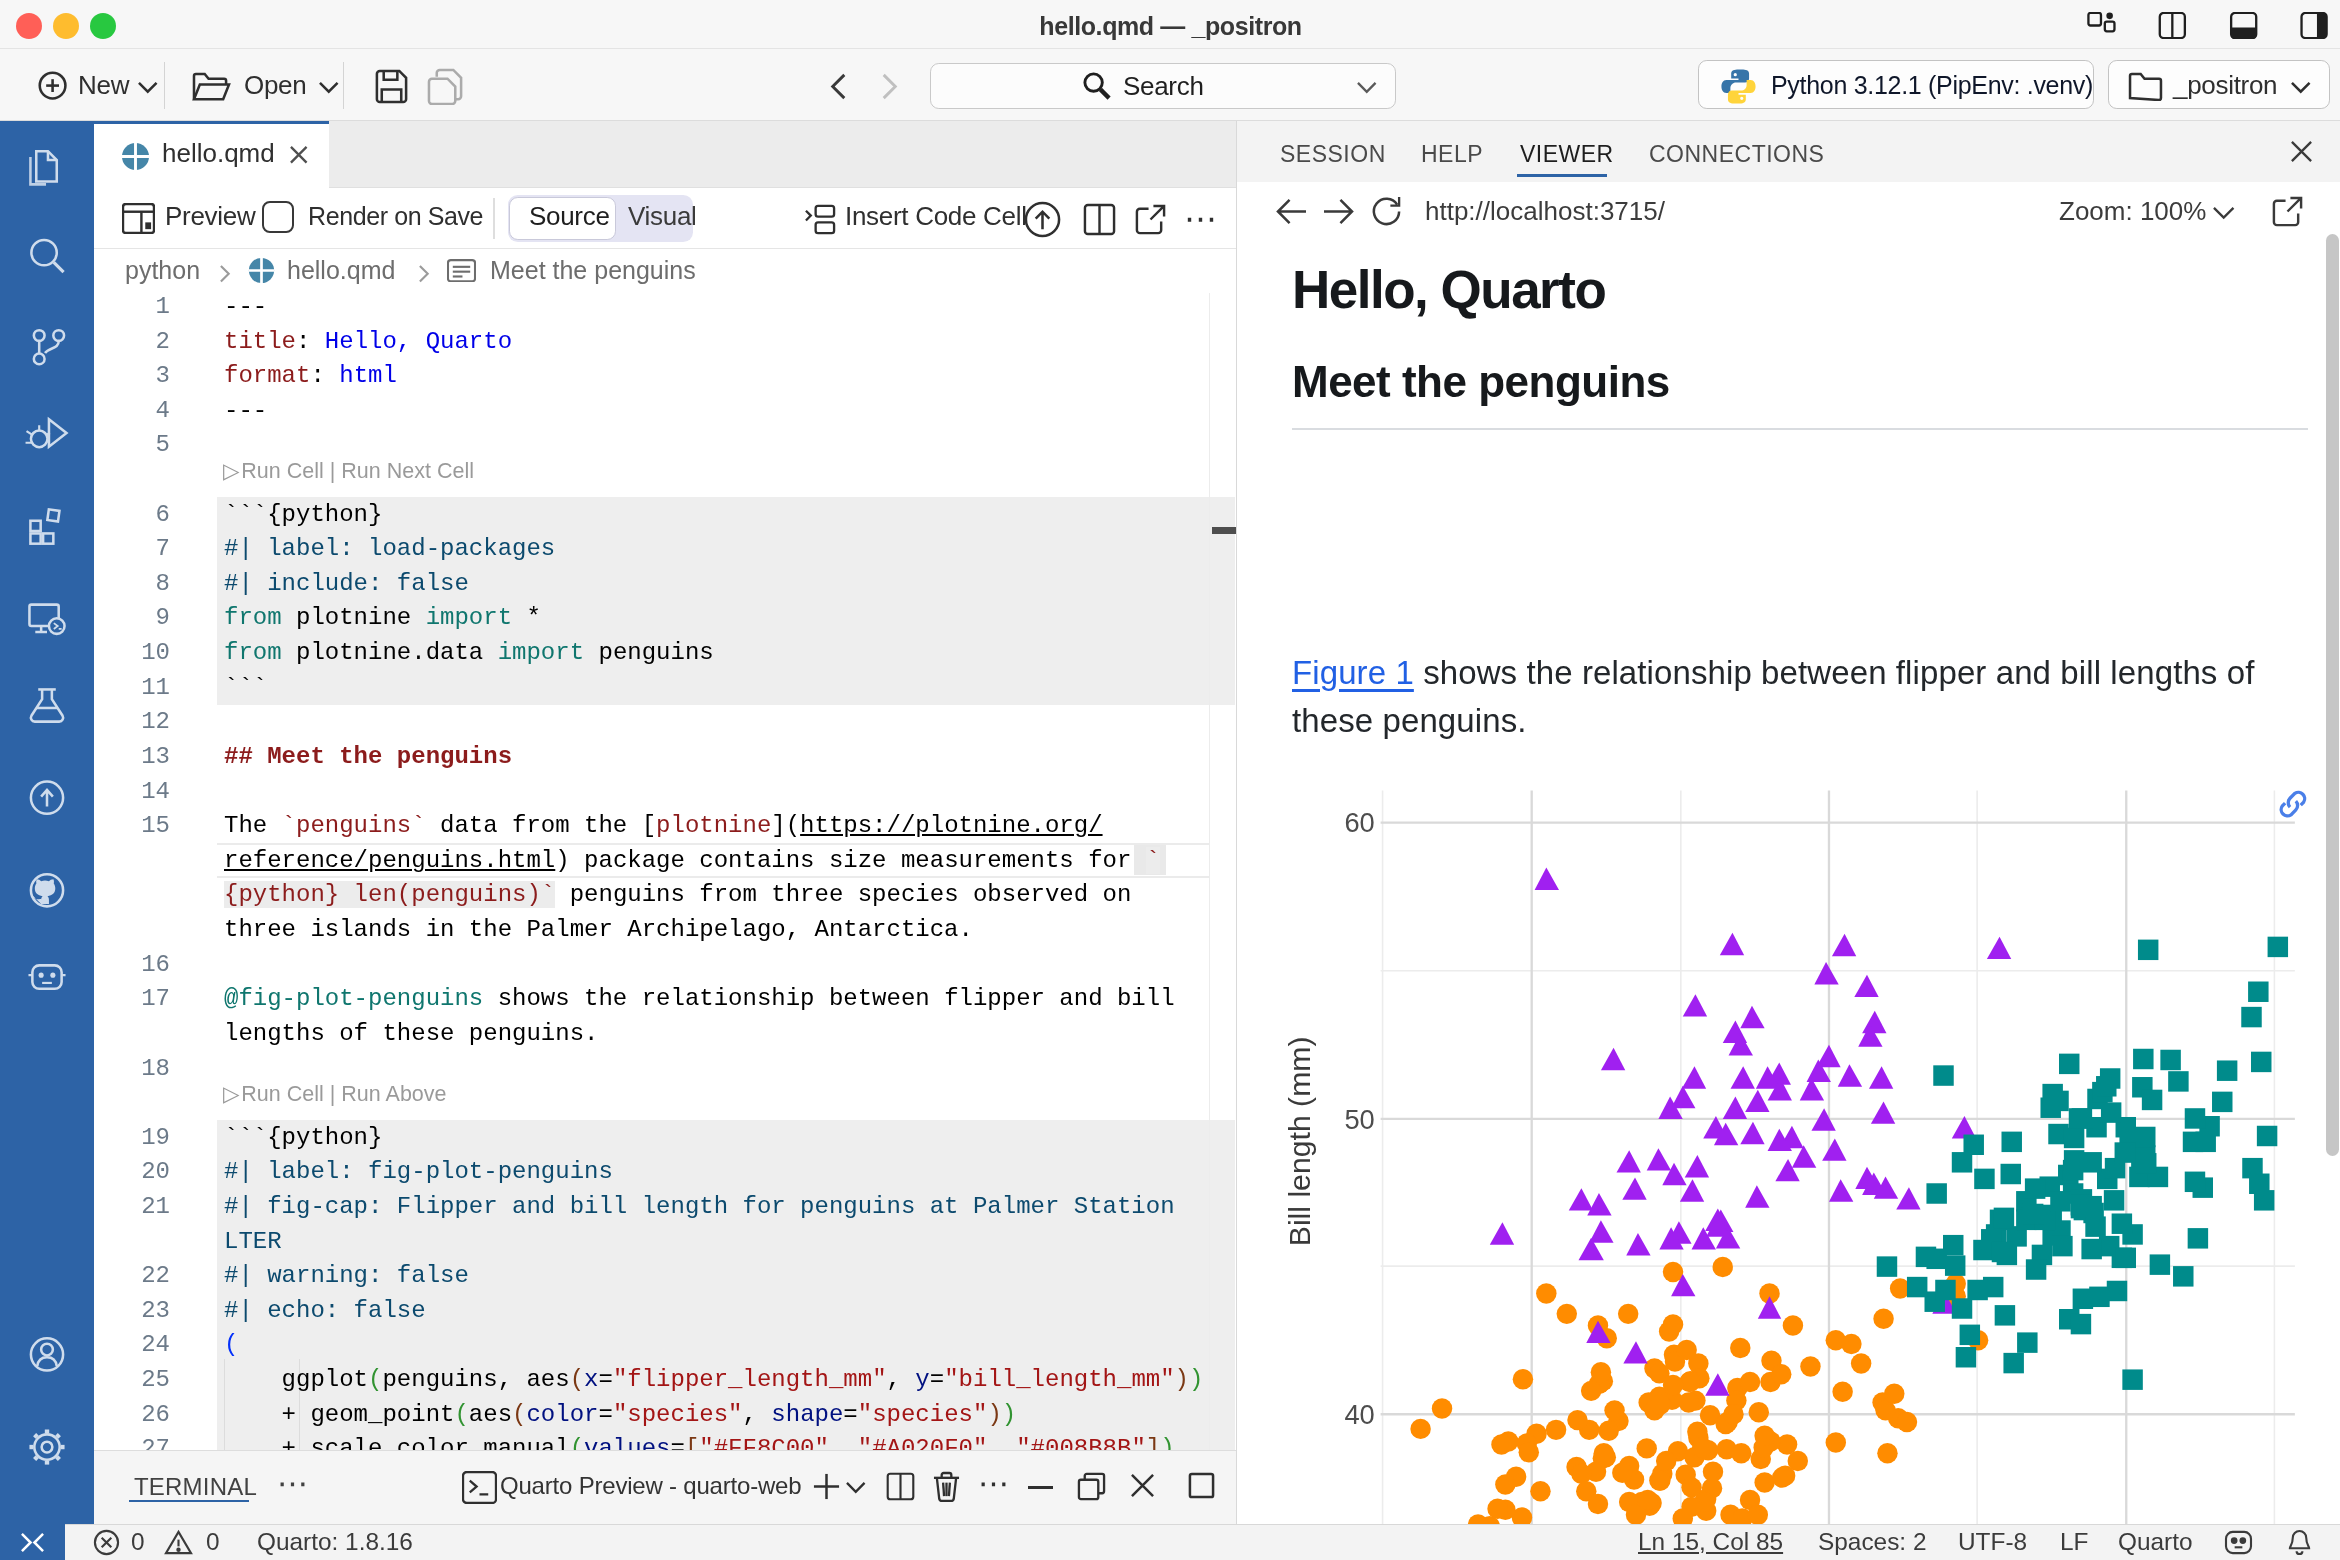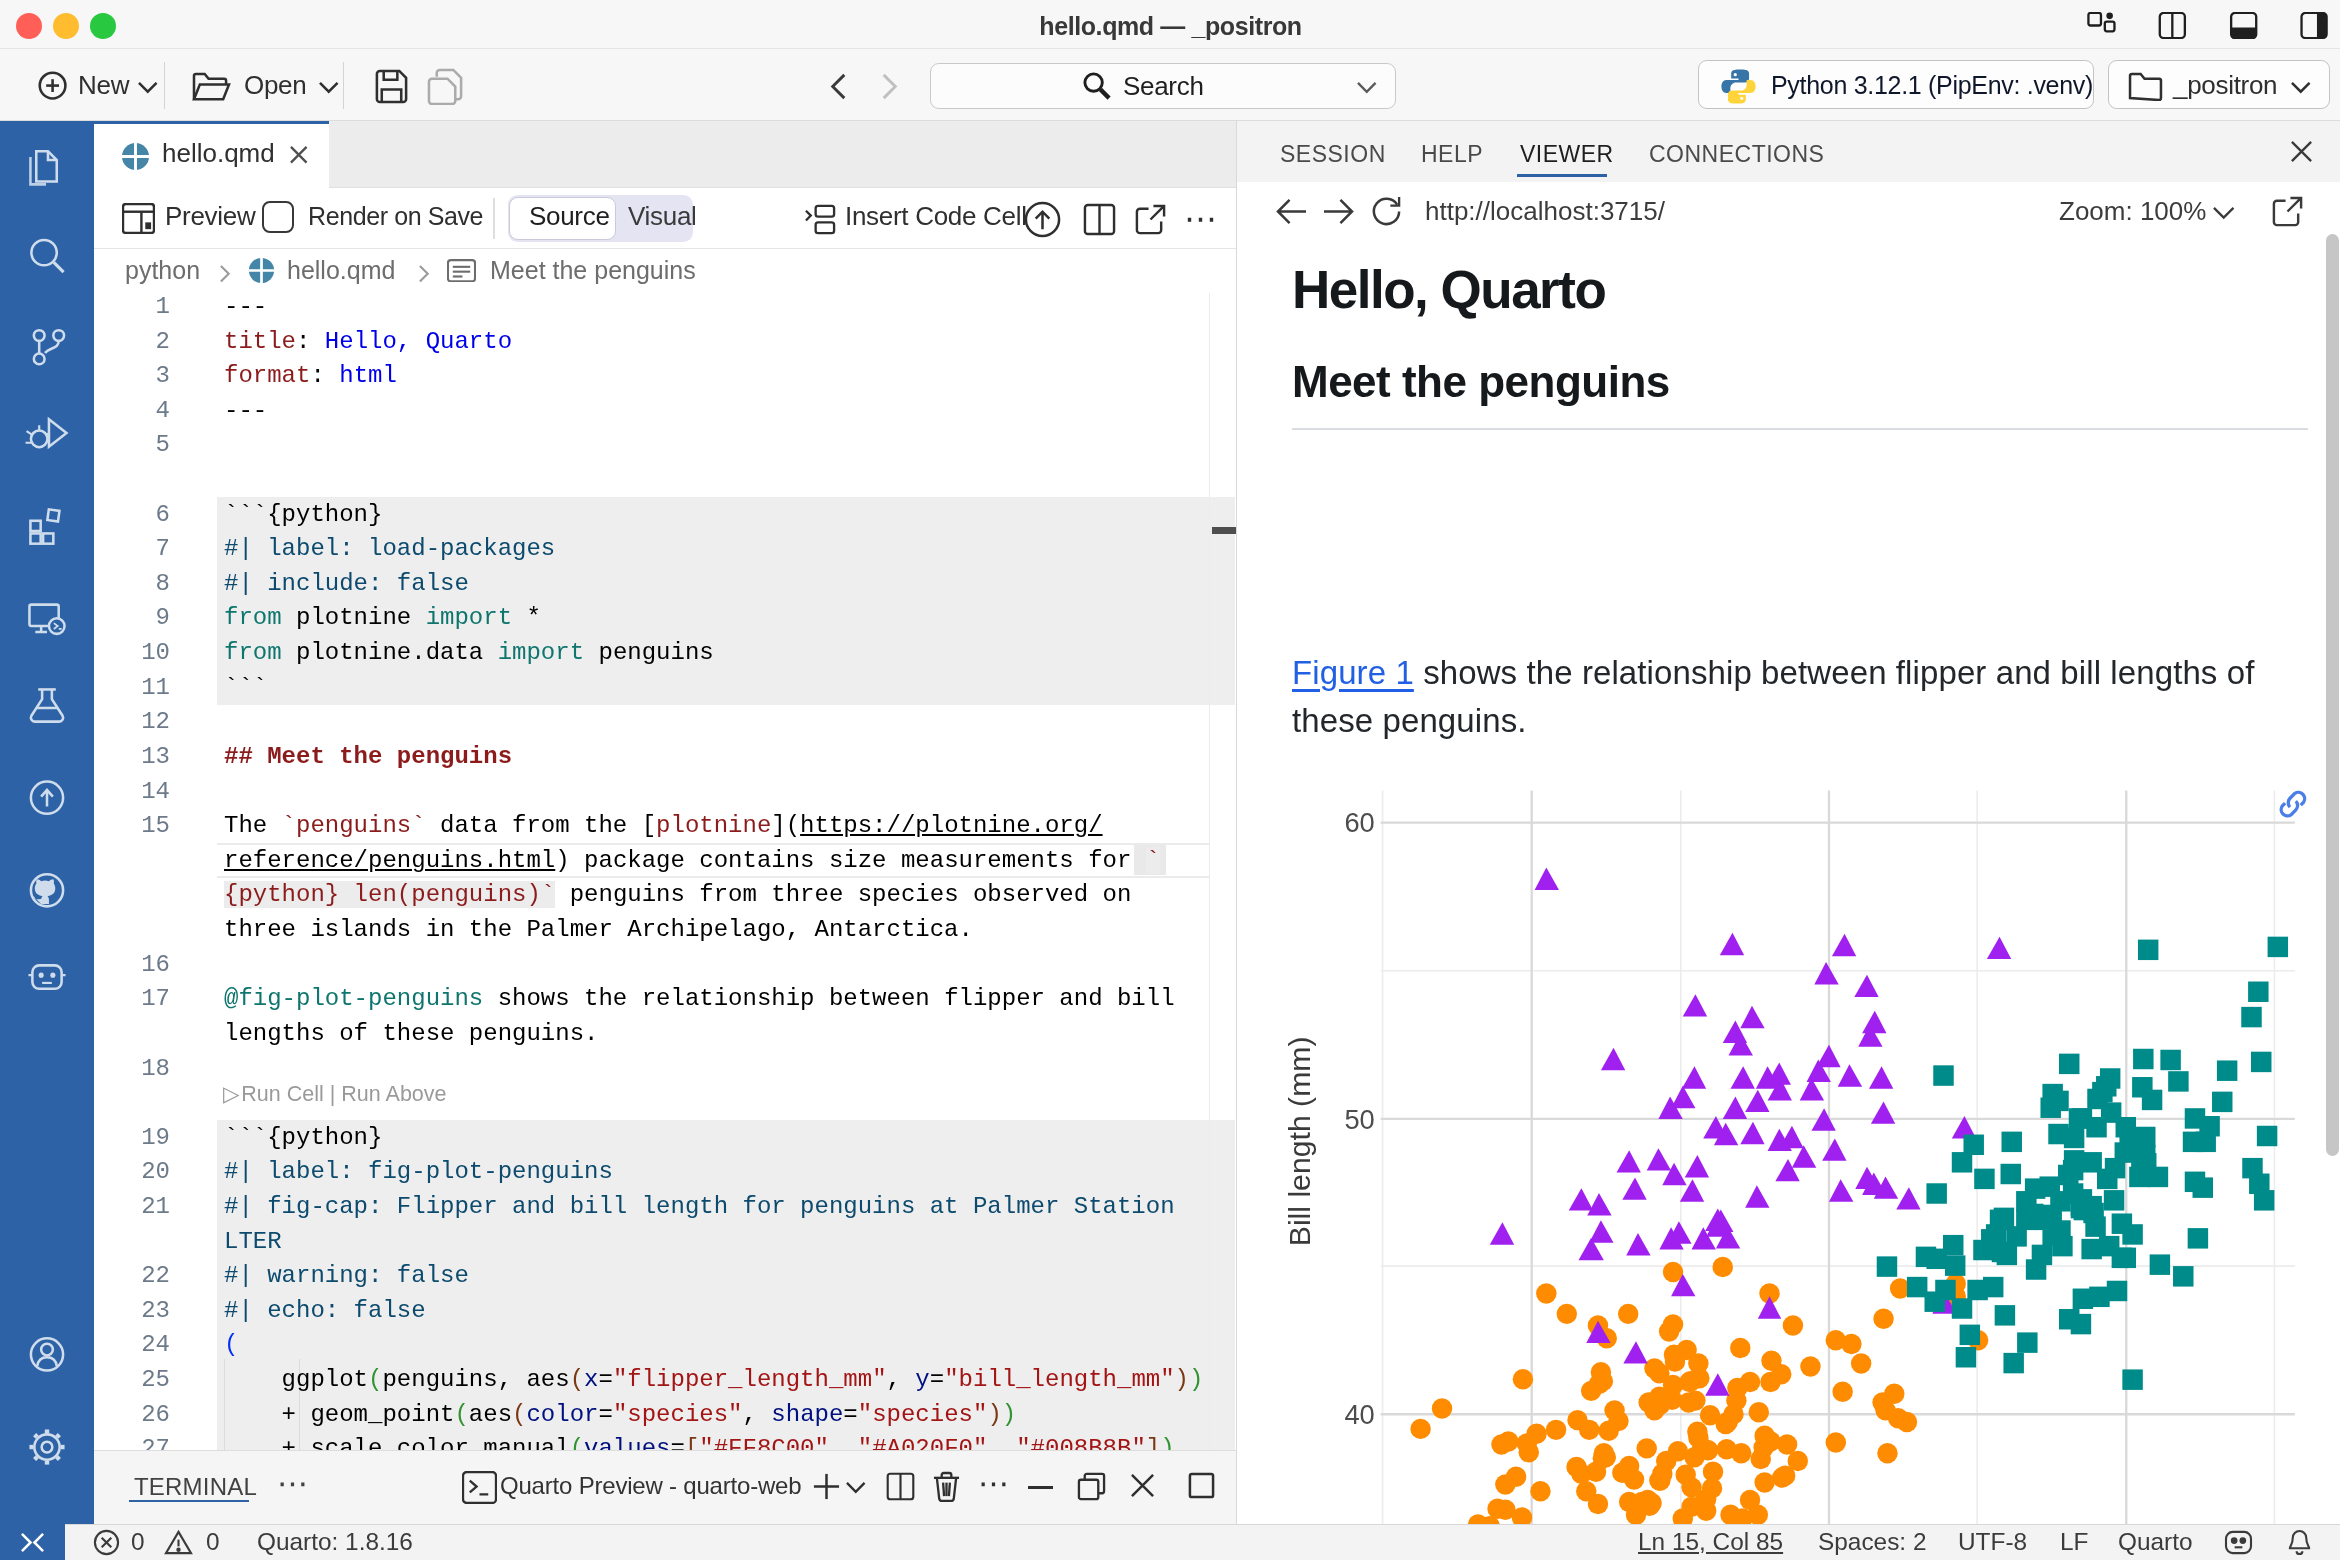--- a/index.html
+++ b/index.html
@@ -303,20 +303,21 @@
   <div class="abs" style="left:1115px; top:0; width:1px; height:1158px; background:#ececec;"></div>
   <div class="abs" style="left:1118px; top:234px; width:24.4px; height:6.8px; background:#4e4e4e;"></div>
 
   <div class="abs" style="left:130px; top:1066px; width:1px; height:92px; background:#dcdcdc;"></div>
   <div class="abs" style="left:205px; top:1066px; width:1px; height:92px; background:#dcdcdc;"></div>
 <div class="row" style="top:-4.1px;"><span class="ln">1</span><span class="ct">---</span></div>
 <div class="row" style="top:30.5px;"><span class="ln">2</span><span class="ct"><span class="mar">title</span>: <span class="blu">Hello, Quarto</span></span></div>
 <div class="row" style="top:65px;"><span class="ln">3</span><span class="ct"><span class="mar">format</span>: <span class="blu">html</span></span></div>
 <div class="row" style="top:100px;"><span class="ln">4</span><span class="ct">---</span></div>
 <div class="row" style="top:134px;"><span class="ln">5</span><span class="ct"></span></div>
+<div class="row lens" style="top:161px;"><span style="position:absolute;left:129px;">▷ Run Cell | Run Next Cell</span></div>
 <div class="row" style="top:204px;"><span class="ln">6</span><span class="ct">```{python}</span></div>
 <div class="row" style="top:238px;"><span class="ln">7</span><span class="ct"><span class="grn">#| label: load-packages</span></span></div>
 <div class="row" style="top:273px;"><span class="ln">8</span><span class="ct"><span class="grn">#| include: false</span></span></div>
 <div class="row" style="top:307px;"><span class="ln">9</span><span class="ct"><span class="pur">from</span> plotnine <span class="pur">import</span> *</span></div>
 <div class="row" style="top:342px;text-decoration:underline;"><span class="ln">10</span><span class="ct"><span class="pur">from</span> plotnine.data <span class="pur">import</span> penguins</span></div>
 <div class="row" style="top:377px;"><span class="ln">11</span><span class="ct">```</span></div>
 <div class="row" style="top:411px;"><span class="ln">12</span><span class="ct"></span></div>
 <div class="row" style="top:446px;"><span class="ln">13</span><span class="ct"><span class="mar" style="font-weight:bold;">## Meet the penguins</span></span></div>
 <div class="row" style="top:481px;"><span class="ln">14</span><span class="ct"></span></div>
 <div class="row" style="top:515px;"><span class="ln">15</span><span class="ct">The <span class="mar">`penguins`</span> data from the [<span class="mar">plotnine</span>](<span class="und">https://plotnine.org/</span></span></div>

